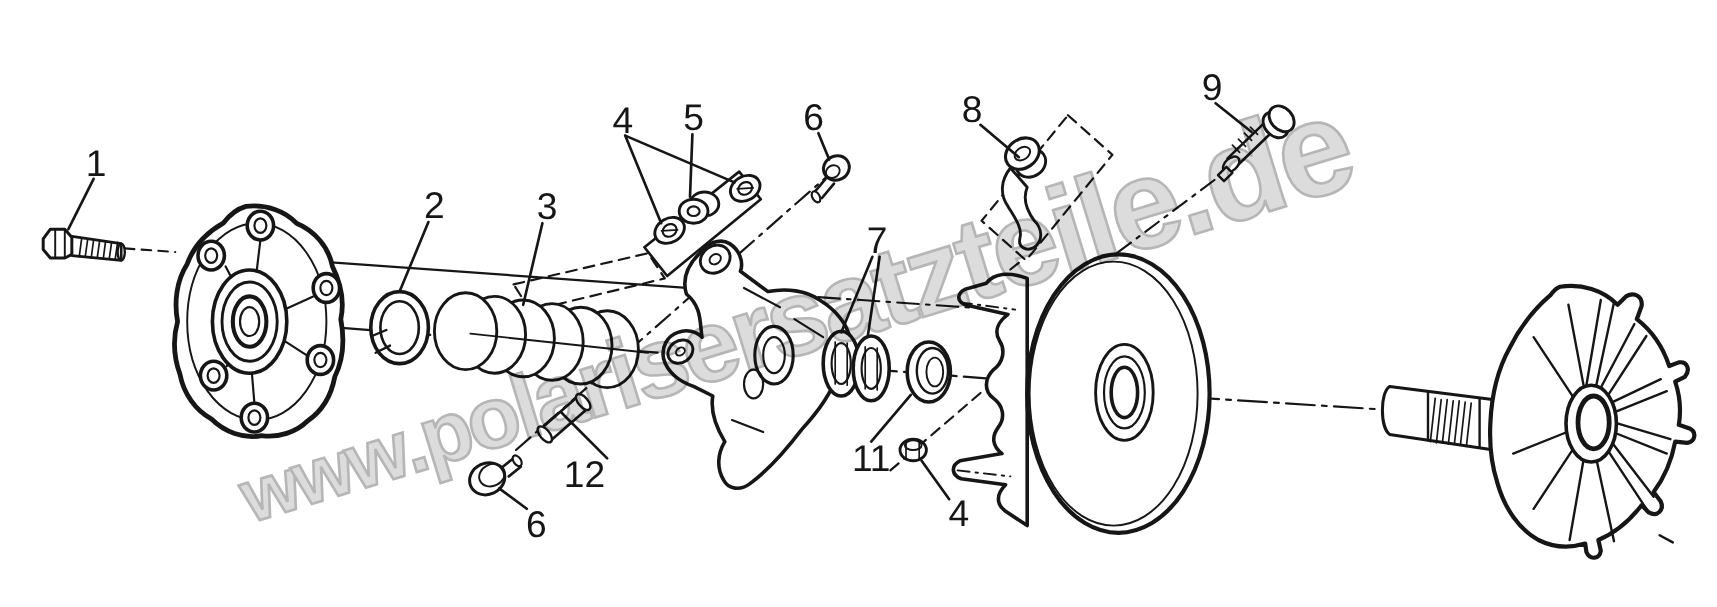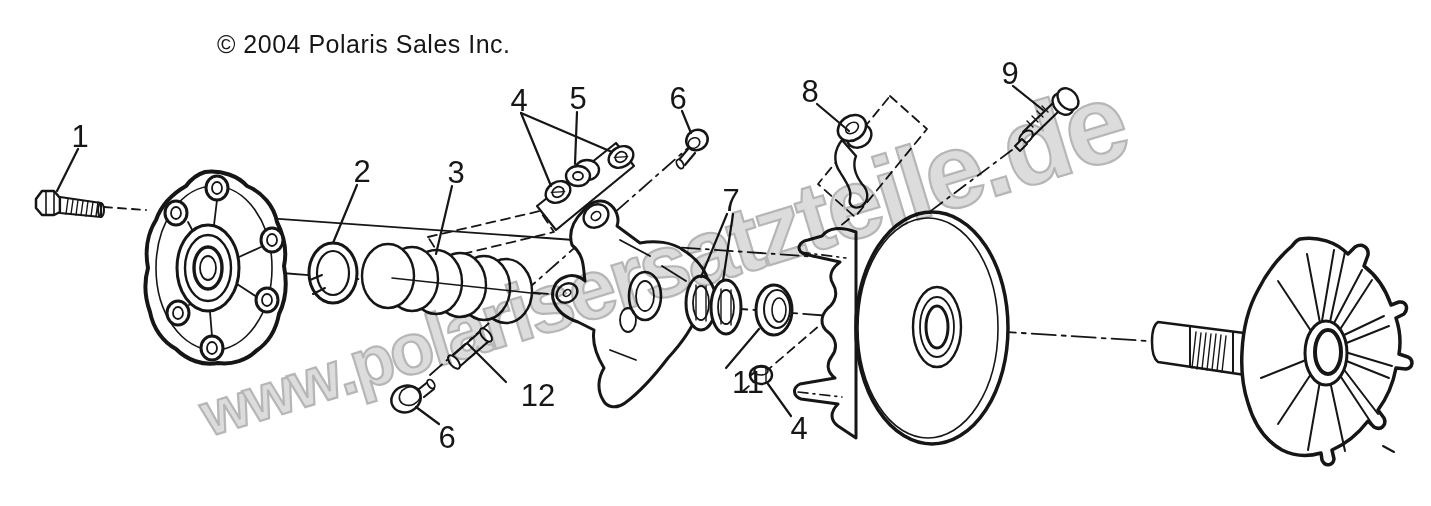--- a/index.html
+++ b/index.html
@@ -277,33 +277,32 @@
       <line x1="733" y1="214" x2="723" y2="281"></line>
       <line x1="817" y1="104" x2="849" y2="131"></line>
       <line x1="1013" y1="86" x2="1043" y2="110"></line>
       <line x1="791" y1="416" x2="768" y2="384"></line>
       <line x1="726" y1="368" x2="759" y2="329"></line>
       <line x1="506" y1="382" x2="468" y2="344"></line>
       <line x1="439" y1="424" x2="416" y2="407"></line>
     </g>
   </svg>
 
-  <div class="copyright">© 2004 Polaris Sales Inc.</div>
 
   <div class="watermark" id="watermark"><span style="font-size: 62px;">w</span><span style="font-size: 64.0833px;">w</span><span style="font-size: 66.1667px;">w</span><span style="font-size: 68.25px;">.</span><span style="font-size: 70.3333px;">p</span><span style="font-size: 72.4167px;">o</span><span style="font-size: 74.5px;">l</span><span style="font-size: 76.5833px;">a</span><span style="font-size: 78.6667px;">r</span><span style="font-size: 80.75px;">i</span><span style="font-size: 82.8333px;">s</span><span style="font-size: 84.9167px;">e</span><span style="font-size: 87px;">r</span><span style="font-size: 89.0833px;">s</span><span style="font-size: 91.1667px;">a</span><span style="font-size: 93.25px;">t</span><span style="font-size: 95.3333px;">z</span><span style="font-size: 97.4167px;">t</span><span style="font-size: 99.5px;">e</span><span style="font-size: 101.583px;">i</span><span style="font-size: 103.667px;">l</span><span style="font-size: 105.75px;">e</span><span style="font-size: 107.833px;">.</span><span style="font-size: 109.917px;">d</span><span style="font-size: 112px;">e</span></div>
 
   <div id="callouts">
       <div class="callout" style="left: 80px; top: 136px;">1</div>
       <div class="callout" style="left: 362px; top: 171px;">2</div>
       <div class="callout" style="left: 456px; top: 172px;">3</div>
       <div class="callout" style="left: 519px; top: 100px;">4</div>
       <div class="callout" style="left: 578px; top: 98px;">5</div>
       <div class="callout" style="left: 678px; top: 98px;">6</div>
       <div class="callout" style="left: 731px; top: 200px;">7</div>
       <div class="callout" style="left: 810px; top: 91px;">8</div>
       <div class="callout" style="left: 1010px; top: 73px;">9</div>
       <div class="callout" style="left: 799px; top: 428px;">4</div>
-      <div class="callout" style="left: 748px; top: 382px;">11</div>
-      <div class="callout" style="left: 538px; top: 395px;">12</div>
+      <div class="callout" style="left: 726px; top: 382px;">11</div>
+      <div class="callout" style="left: 487px; top: 395px;">12</div>
       <div class="callout" style="left: 447px; top: 437px;">6</div>
     </div>
 
 </div>
 
 </body></html>

